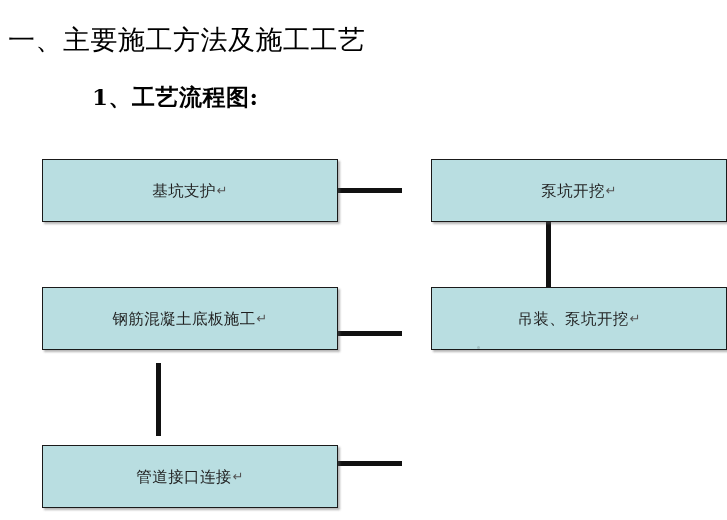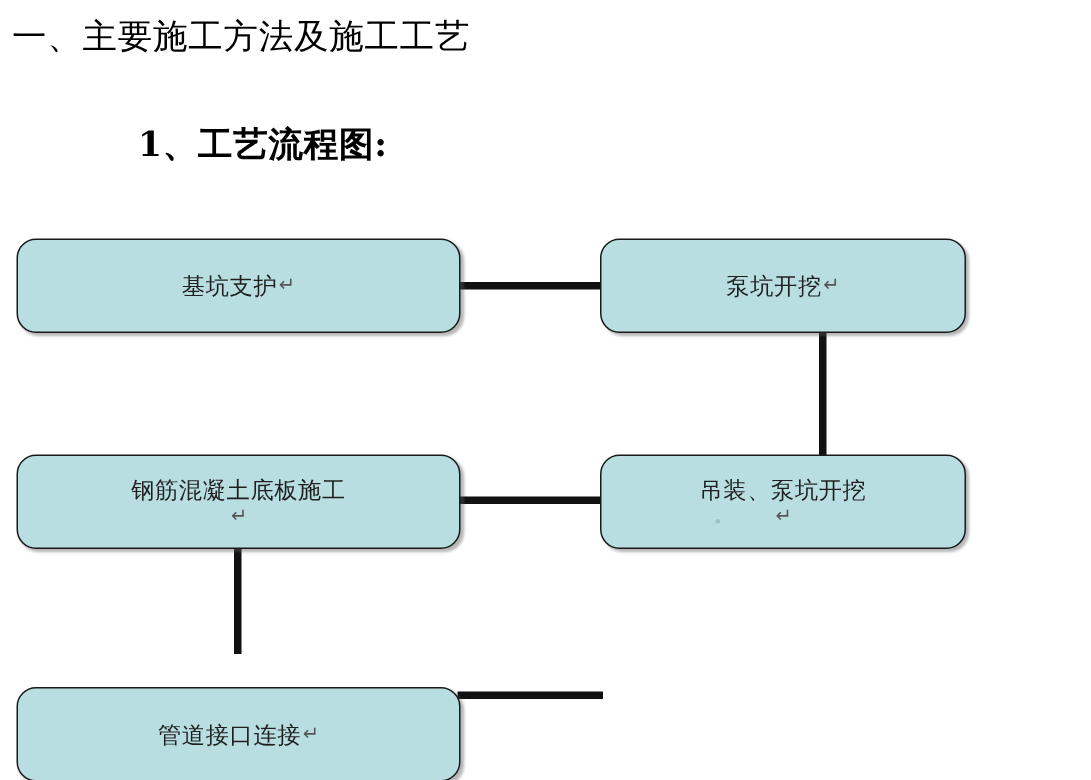--- a/index.html
+++ b/index.html
@@ -16,23 +16,23 @@
     width: 727px;
     height: 520px;
     background: #ffffff;
     overflow: hidden;
   }
 
   
   .doc-title {
     position: absolute;
     left: 8px;
-    top: 9px;
+    top: 24px;
     font-family: "DejaVu Serif", serif;
-    font-size: 23px;
+    font-size: 27px;
     line-height: 32px;
     color: #000000;
     letter-spacing: 0.5px;
     white-space: nowrap;
     text-align: right;
   }
   .doc-subtitle {
     position: absolute;
     left: 92px;
     top: 82px;
@@ -44,49 +44,50 @@
     letter-spacing: 0.5px;
     white-space: nowrap;
   }
 
   
   .node {
     position: absolute;
     box-sizing: border-box;
     background: #b9dee1;
     border: 1.4px solid #1a1a1a;
-    border-radius: 13px;
+    border-radius: 0;
     box-shadow: 2px 2px 2px rgba(90, 90, 90, 0.45);
     display: flex;
     align-items: center;
     justify-content: center;
     z-index: 3;
+    margin-left: 31px;
   }
   .node-label {
     font-family: "DejaVu Serif", serif;
     font-size: 15.5px;
     line-height: 20px;
     color: #1f1f1f;
     white-space: nowrap;
     letter-spacing: 0.4px;
   }
   .ret {
     font-family: "DejaVu Sans", sans-serif;
     font-size: 13px;
     color: #555555;
     margin-left: 1px;
     vertical-align: baseline;
   }
 
   
   .n-left  { left: 11px;  width: 296px; }
-  .n-right { left: 400px; width: 244px; }
+  .n-right { left: 400px; width: 296px; }
   .row-1 { top: 159px; height: 63px; }
-  .row-2 { top: 303px; height: 63px; flex-direction: column; }
-  .row-3 { top: 458px; height: 63px; align-items: center; }
+  .row-2 { top: 287px; height: 63px; }
+  .row-3 { top: 445px; height: 63px; align-items: center; }
 
   
   .conn {
     position: absolute;
     background: #111111;
     z-index: 1;
   }
   .conn-h { height: 5px; }
   .conn-v { width: 5px; }
 

